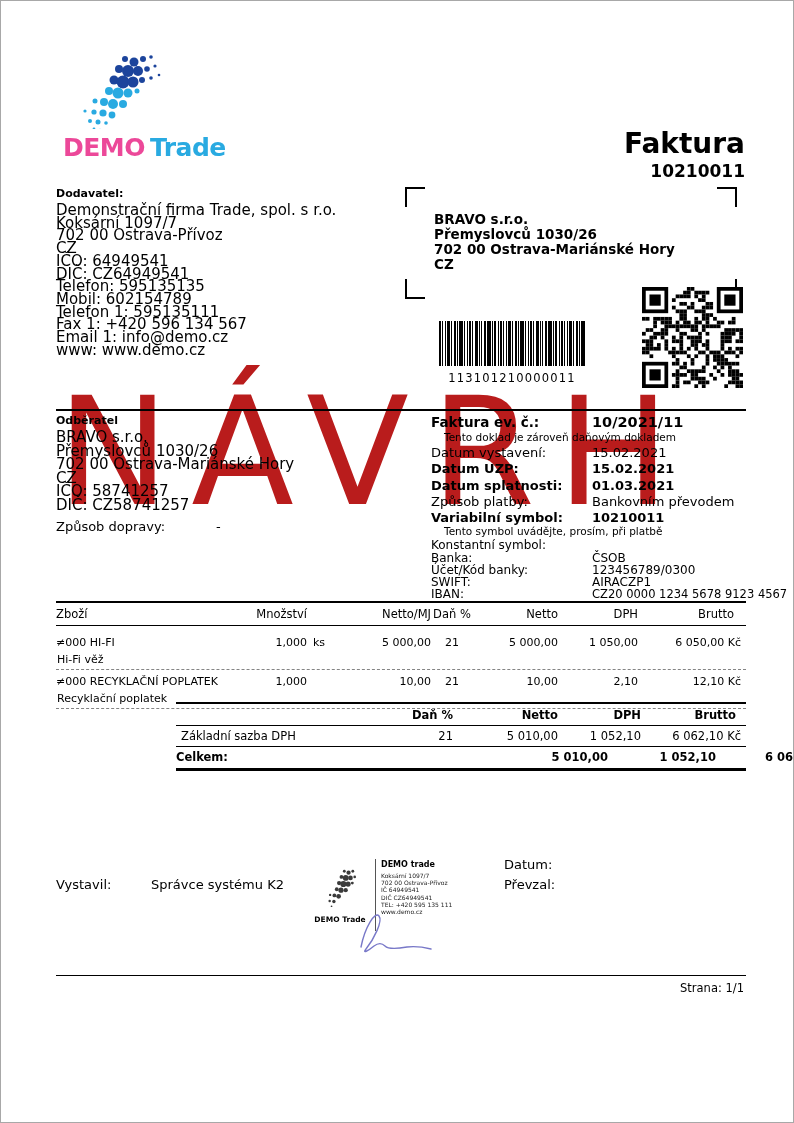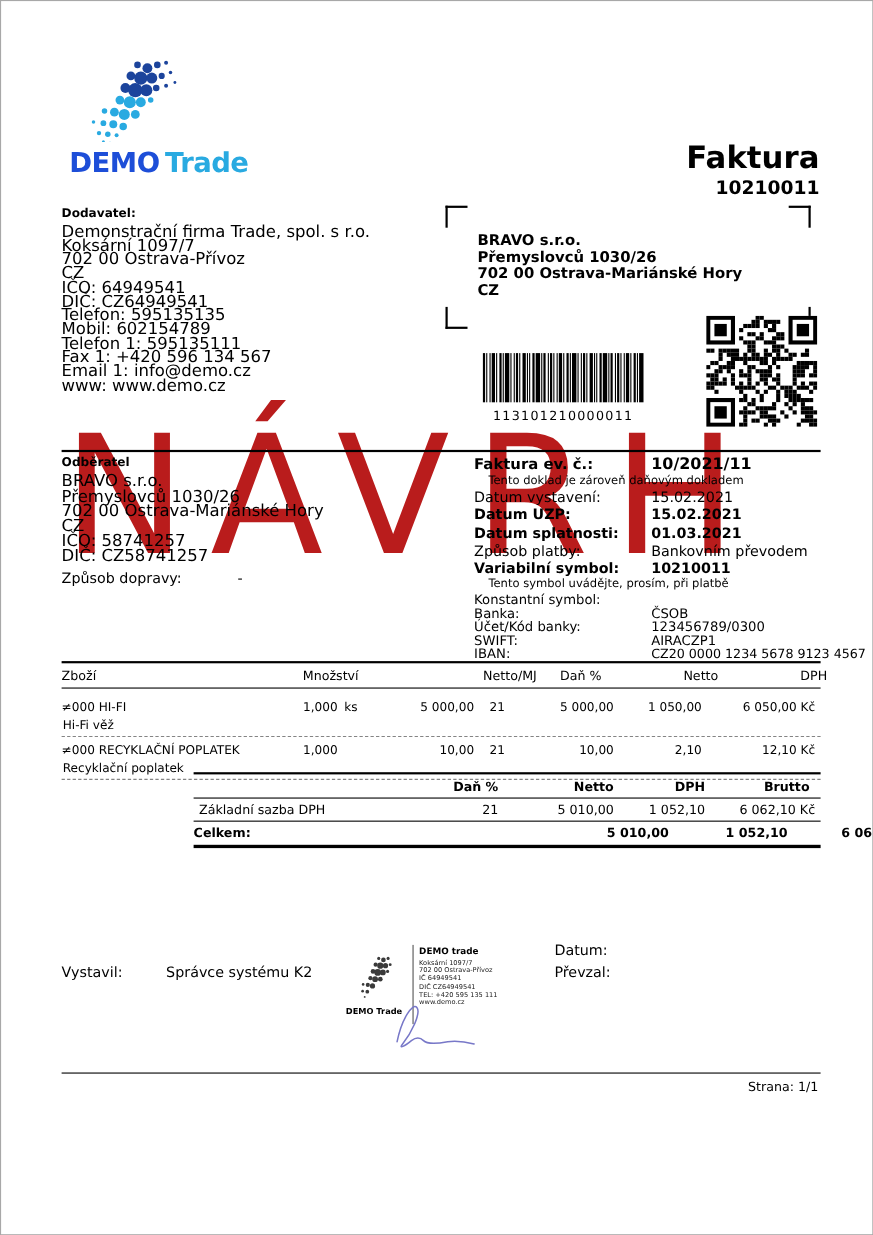--- a/index.html
+++ b/index.html
@@ -7,21 +7,21 @@
   .page { position:relative; width:794px; height:1123px; background:#fff; margin:0 auto;
           border:1px solid #a8a8a8; overflow:hidden; color:#000; }
   .abs { position:absolute; z-index:1; }
 
   
   .watermark { position:absolute; top:376px; left:56px; z-index:0;
                font-size:150px; line-height:1; letter-spacing:22px; color:#b91c1c; white-space:nowrap; }
 
   
   .logo-text { font-weight:bold; font-size:25px; letter-spacing:-0.5px; }
-  .logo-demo { color:#1d4ed8; }
+  .logo-demo { color:#ec4899; }
   .logo-trade { color:#29aae1; margin-left:5px; }
   .doc-title { font-size:28px; font-weight:bold; text-align:right; }
   .doc-number { font-size:17px; font-weight:bold; text-align:right; }
 
   
   .sec-head { font-size:11px; font-weight:bold; }
   .addr-lines { font-size:15px; line-height:12.7px; }
 
   
   .corner { position:absolute; width:20px; height:20px; z-index:1; }
@@ -44,21 +44,21 @@
   .inv-row.big .val { font-size:14.5px; font-weight:bold; }
   .inv-row.sm .lbl, .inv-row.sm .val { font-size:12px; }
   .inv-note { position:absolute; left:13px; font-size:10.5px; white-space:nowrap; }
 
   .ship-row { display:flex; font-size:13px; }
   .ship-row .lbl { width:160px; }
 
   
   .items { position:absolute; left:55px; top:600px; width:690px; border-top:2px solid #000; z-index:1; }
   .igrid { display:grid; grid-template-columns:170px 81px 34px 90px 42px 85px 80px 108px; }
-  .items .hdr { font-size:11.5px; padding:4px 0 4px; border-bottom:1.5px solid #000;gap:19px; }
+  .items .hdr { font-size:11.5px; padding:4px 0 4px; border-bottom:1.5px solid #000; }
   .c-r { text-align:right; }
   .c-c { text-align:center; }
   .c-unit { padding-left:6px; }
   .hdr .pr { padding-right:12px; }
   .cell-brutto { padding-right:5px; }
   .item-block { font-size:11px; }
   .item-block .main { padding-top:10px; }
   .item-block.second .main { padding-top:5px; }
   .item-block .desc { padding:4px 0 3px 1px; }
   .dashed { border-bottom:1.5px dashed #848484; }

